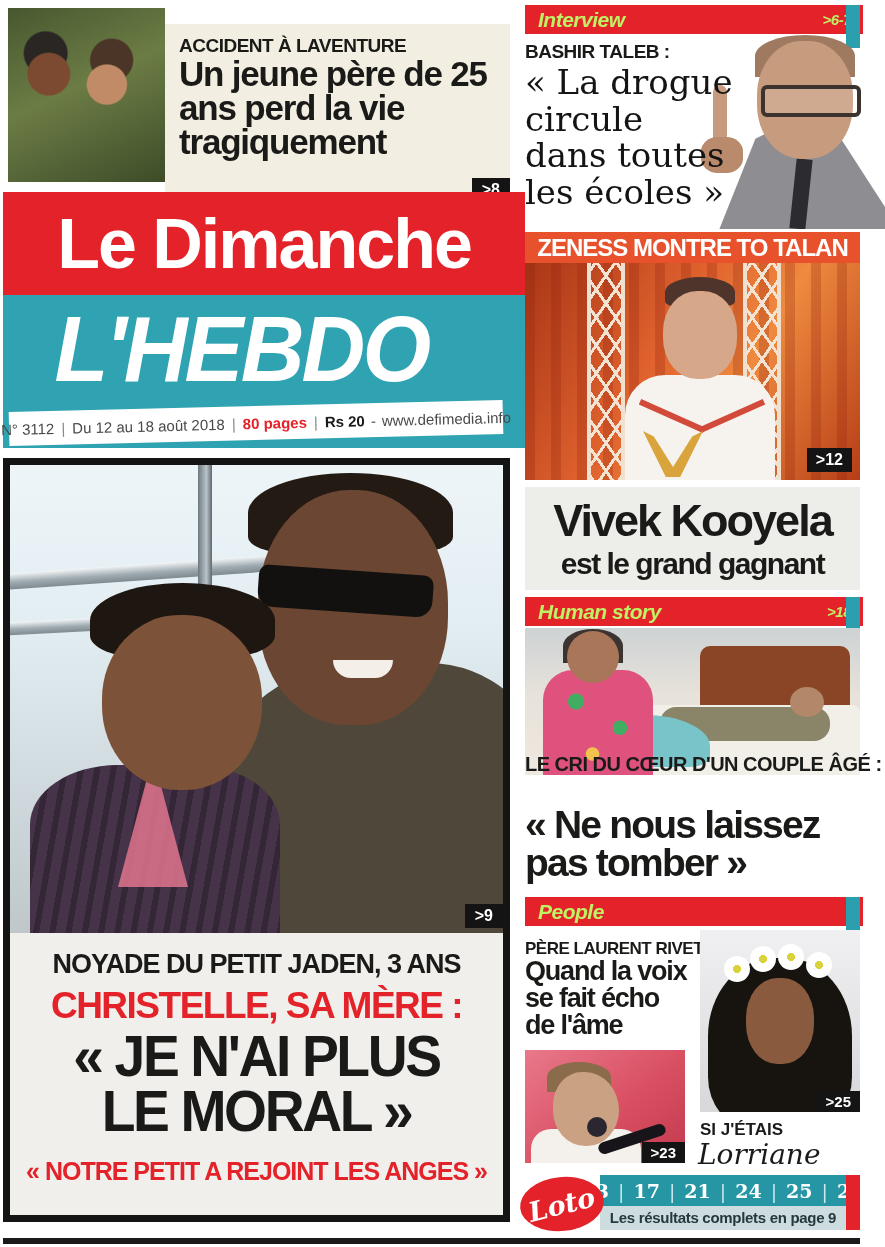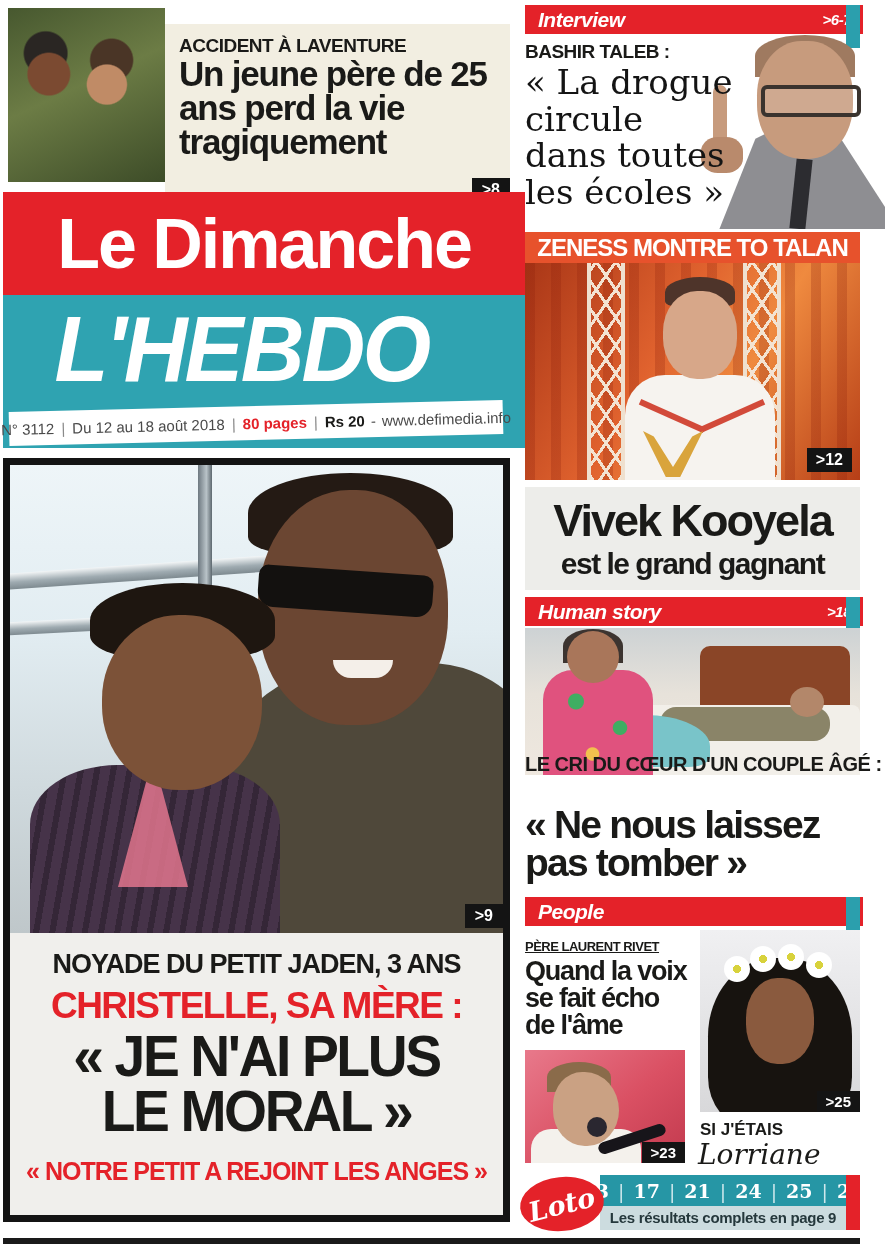--- a/index.html
+++ b/index.html
@@ -3,21 +3,21 @@
 <meta charset="utf-8">
 <style>
   html,body{margin:0;padding:0;background:#fff;}
   .page{position:relative;width:885px;height:1247px;background:#fff;overflow:hidden;
         font-family:"Liberation Sans",sans-serif;color:#1a1a18;}
   .abs{position:absolute;}
 
   
   .kicker{font-weight:700;letter-spacing:-0.5px;color:#1a1a18;}
   .badge{background:#141414;color:#fff;font-weight:700;text-align:center;}
-  .section-banner{background:#e42229;color:#ffffff;font-style:italic;font-weight:700;
+  .section-banner{background:#e42229;color:#bef264;font-style:italic;font-weight:700;
                   font-size:21px;line-height:29px;padding-left:13px;letter-spacing:-0.5px;}
   .banner-ref{position:absolute;right:12px;top:0;font-size:15px;line-height:29px;font-weight:700;font-style:italic;}
   .teal-tab{background:#2b9fad;width:14px;}
 
   
   .topstory-photo{left:8px;top:8px;width:157px;height:174px;
      background:
        radial-gradient(circle at 26% 38%,#7b4a31 0 13%,transparent 14%),
        radial-gradient(circle at 24% 26%,#2a2623 0 12%,transparent 13%),
        radial-gradient(circle at 63% 44%,#c08b66 0 14%,transparent 15%),
@@ -136,21 +136,21 @@
      background:radial-gradient(circle at 30% 30%,#3fae62 0 7%,transparent 8%),
                 radial-gradient(circle at 70% 55%,#3fae62 0 7%,transparent 8%),
                 radial-gradient(circle at 45% 80%,#f2c14e 0 6%,transparent 7%),#e0527e;}
   .woman-head{position:absolute;left:42px;bottom:92px;width:52px;height:52px;background:#a9765a;border-radius:50%;}
   .woman-hair{position:absolute;left:38px;bottom:112px;width:60px;height:34px;background:#3c3430;border-radius:50% 50% 0 0;}
   .human-kicker{left:525px;top:753px;font-size:20px;letter-spacing:-0.5px;text-align:right;}
   .human-headline{left:525px;top:806px;width:340px;font-size:39px;line-height:.98;font-weight:800;letter-spacing:-1.8px;}
 
   .people-banner{left:525px;top:897px;width:325px;height:29px;}
   .tab-people{left:846px;top:897px;height:43px;}
-  .people-kicker{left:525px;top:939px;font-size:13px;text-decoration:underline;}
+  .people-kicker{left:525px;top:939px;font-size:17px;}
   .people-headline{left:525px;top:958px;width:175px;font-size:27px;line-height:1.0;font-weight:800;letter-spacing:-1.2px;}
   .photo-singer{left:525px;top:1050px;width:160px;height:113px;overflow:hidden;
      background:linear-gradient(140deg,#e8798b,#da5063 55%,#c23a4e);}
   .s-head{position:absolute;left:28px;top:22px;width:66px;height:74px;background:#caa183;border-radius:46% 54% 50% 50%;}
   .s-hair{position:absolute;left:22px;top:12px;width:64px;height:30px;background:#8a6b4a;border-radius:50% 50% 0 0;}
   .s-shirt{position:absolute;left:6px;bottom:-6px;width:110px;height:40px;background:#f4f1ec;border-radius:20px 20px 0 0;}
   .mic{position:absolute;right:18px;bottom:18px;width:70px;height:12px;background:#17151a;border-radius:6px;transform:rotate(-18deg);}
   .mic-head{position:absolute;right:78px;bottom:26px;width:20px;height:20px;background:#2a2730;border-radius:50%;}
   .singer-badge{right:0;bottom:0;font-size:15px;padding:2px 9px;}
   .photo-portrait{left:700px;top:930px;width:160px;height:182px;overflow:hidden;

